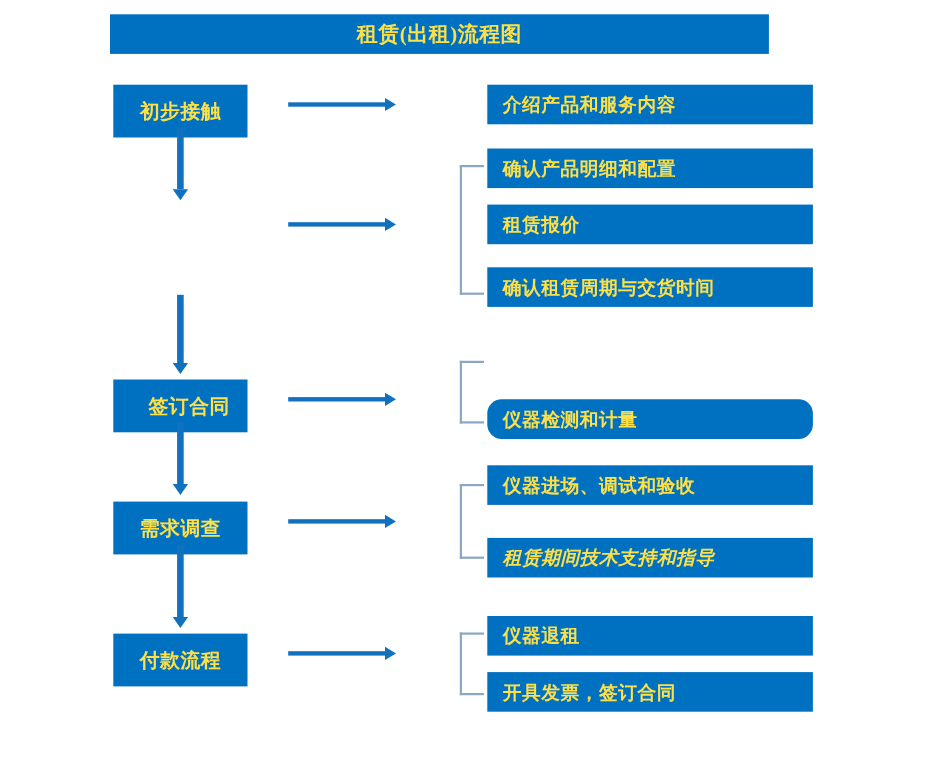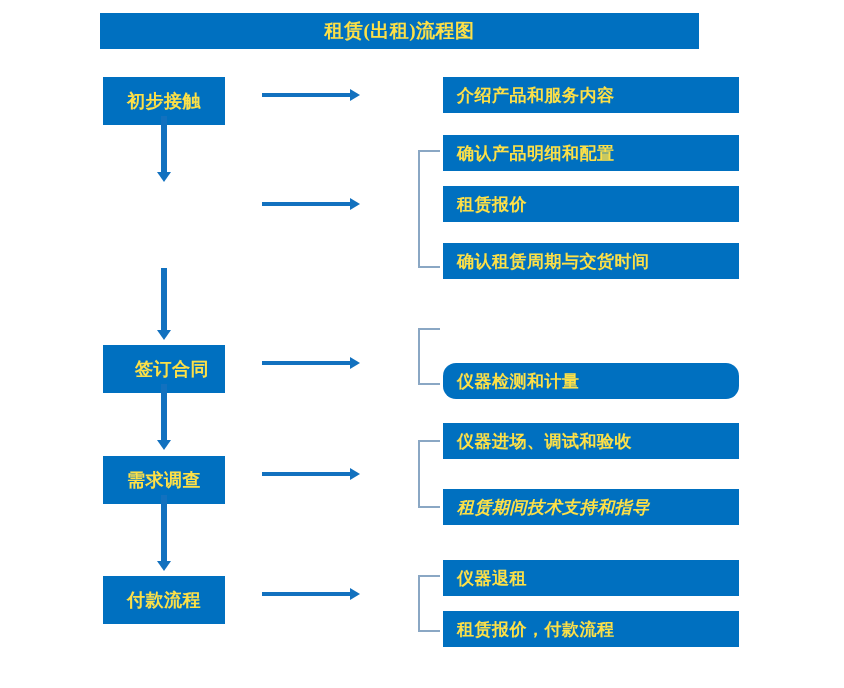--- a/index.html
+++ b/index.html
@@ -189,15 +189,15 @@
   <div class="box stage-box" style="top:576px;">付款流程</div>
 
   <div class="h-arrow" style="top:587px;">
     <div class="shaft"></div>
     <div class="head"></div>
   </div>
 
   <div class="bracket" style="top:575px; height:57px;"></div>
 
   <div class="box detail-box" style="top:560px;">仪器退租</div>
-  <div class="box detail-box" style="top:611px;">租赁报价，付款流程</div>
+  <div class="box detail-box" style="top:611px;">开具发票，签订合同</div>
 
 </div>
 
 </body></html>

